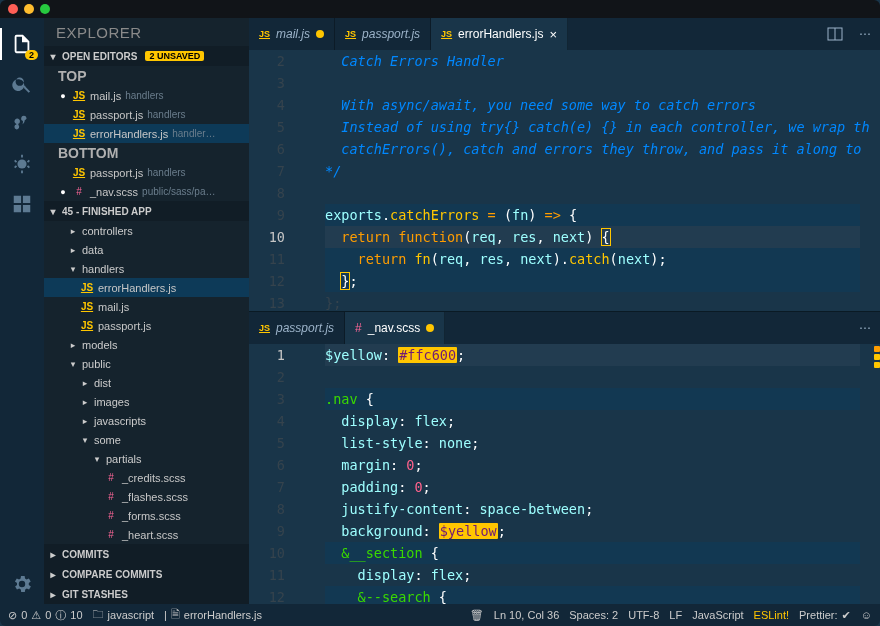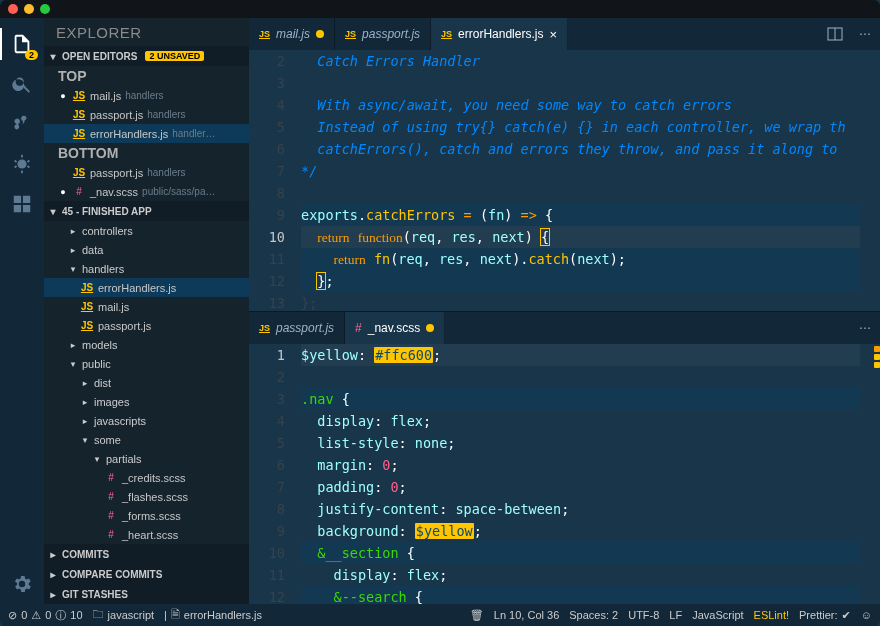--- a/index.html
+++ b/index.html
@@ -109,37 +109,37 @@
   .editor {
     flex:1; display:flex; font-family: var(--font); font-size:13.5px;
     line-height: 22px; min-height:0; position:relative;
   }
   .gutter {
     width:52px; text-align:right; padding-right:16px; color:#35434d; user-select:none;
     background: var(--bg);
   }
   .gutter .ln { height:22px; }
   .gutter .ln.cur { color:#c5c5c5; }
-  .code { flex:1; white-space:pre; color:#fff; overflow:hidden; padding-right:20px; position:relative;}
+  .code { flex:1; white-space:pre; color:#fff; overflow:hidden; padding-right:20px; position:relative;margin-left:24px;}
   .code .l { height:22px; }
   .code .l.hl { background: rgba(13,58,88,0.6); }
   .code .l.cur { background: rgba(255,255,255,0.04); }
   .mm { position:absolute; right:0; top:0; width:12px; height:100%; }
   .mm .m { position:absolute; right:0; width:6px; height:6px; border-radius:1px; }
   .c-comment { color: var(--comment); font-style: italic; }
-  .c-kw { color: var(--accent-orange); font-family: Liberation Serif, serif; }
+  .c-kw { color: var(--accent-orange); }
   .c-fn { color: var(--accent-yellow); }
   .c-id { color: var(--accent-cyan); }
   .c-op { color: var(--accent-orange); }
   .c-punc { color: #fff; }
   .c-prop { color: var(--accent-cyan); }
   .c-var { color: #9effff; }
   .c-num { color: #ff628c; }
   .c-sel { color: #3ad900; }
-  .hlbox { background: var(--accent-yellow); color:#0c4a6e; padding:0 1px; border-radius:1px;}
+  .hlbox { background: var(--accent-yellow); color:#701a75; padding:0 1px; border-radius:1px;}
   .cursor-box { outline:1px solid var(--accent-yellow); }
   .hint { color:#35434d; }
   .split { height:1px; background:#0a1a24;}
   .statusbar {
     height:22px; background: var(--bg-darker);
     display:flex; align-items:center; font-size:11px; color:#ccc;
     padding:0 8px; gap:10px;
   }
   .statusbar .sitem { display:flex; align-items:center; gap:4px; }
   .statusbar .sspacer{flex:1;}

